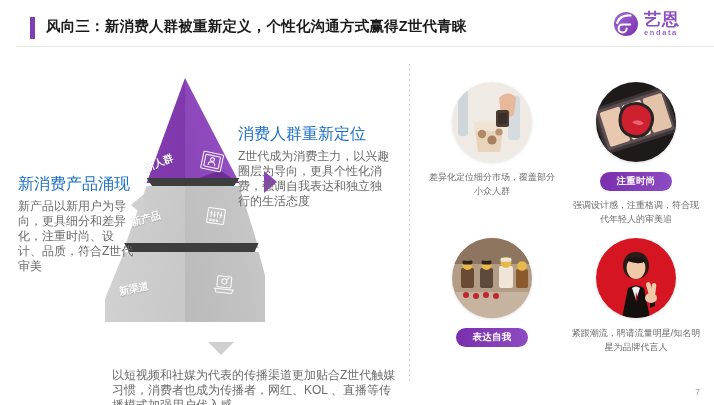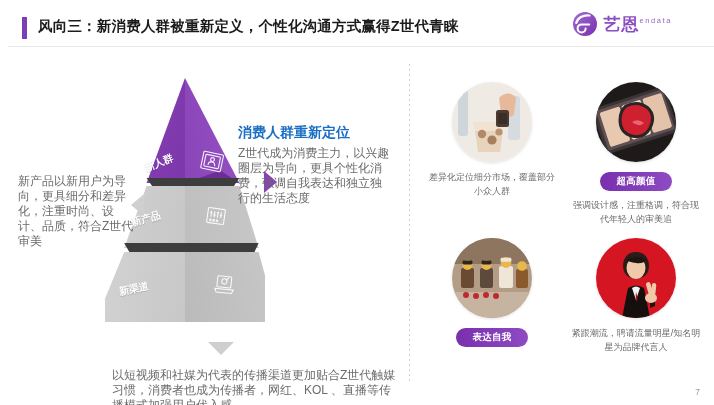--- a/index.html
+++ b/index.html
@@ -5,41 +5,41 @@
   * { margin:0; padding:0; box-sizing:border-box; }
   html, body { width:714px; height:405px; }
   body {
     font-family:"Liberation Sans","DejaVu Sans",sans-serif;
     background:#ffffff;
     overflow:hidden;
     position:relative;
   }
 
   
-  .header { position:absolute; left:8px; top:0; width:676px; height:46px; }
+  .header { position:absolute; left:16px; top:0; width:676px; height:46px; }
   .title-bar {
     position:absolute; left:14px; top:17px;
     width:5px; height:22px; background:#7d3fb5;
   }
   .page-title {
     position:absolute; left:30px; top:17px;
     font-size:14.5px; font-weight:bold; color:#1b1b1b;
     letter-spacing:.2px; white-space:nowrap;
   }
   .header-rule {
     position:absolute; left:0; top:46px; width:714px; height:1px;
     background:#e8e8e8;
   }
 
   
   .logo { position:absolute; right:12px; top:8px; height:32px; display:flex; align-items:center; gap:5px; }
   .logo-mark { width:26px; height:26px; position:relative; }
-  .logo-text-wrap { display:flex; flex-direction:row; align-items:flex-start; line-height:1; }
+  .logo-text-wrap { display:flex; flex-direction:column; align-items:flex-start; line-height:1; }
   .logo-cn { font-size:17px; font-weight:bold; color:#8b4fc0; letter-spacing:1px; }
-  .logo-en { font-size:7.5px; color:#9a63c8; letter-spacing:1.6px; margin-top:1px; }
+  .logo-en { font-size:7.5px; color:#9a63c8; letter-spacing:1.6px; margin-top:1px;font-weight:bold; }
 
   
   .pyramid-zone { position:absolute; left:0; top:46px; width:410px; height:359px; }
 
   .pyr { position:absolute; left:105px; top:32px; width:160px; height:248px; }
 
   
   .tier { position:absolute; left:0; width:160px; }
 
   
@@ -123,21 +123,21 @@
   }
   .arrow-right {
     left:264px; top:125px;
     border-top:11px solid transparent; border-bottom:11px solid transparent;
     border-left:13px solid #8b3fb8;
   }
 
   
   .callout { position:absolute; }
   .callout h3 {
-    font-size:14px; font-weight:bold; color:#1a6fc4; margin-bottom:4px;
+    font-size:16px; font-weight:normal; color:#1a6fc4; margin-bottom:4px;
     white-space:nowrap;
   }
   .callout p { font-size:12px; line-height:15px; color:#6b6b6b; }
 
   .co-left  { left:18px;  top:128px; width:118px; }
   .co-right { left:238px; top:78px;  width:152px; }
   .co-bot   { left:112px; top:322px; width:285px; }
   .co-bot h3 { margin-bottom:4px; }
 
   
@@ -265,20 +265,21 @@
         </g>
       </svg>
     </div>
   </div>
 
   <div class="arrow arrow-down"></div>
   <div class="arrow arrow-left"></div>
   <div class="arrow arrow-right"></div>
 
   <div class="callout co-left">
+    <h3>新消费产品涌现</h3>
     <p>新产品以新用户为导向，更具细分和差异化，注重时尚、设计、品质，符合Z世代审美</p>
   </div>
 
   <div class="callout co-right">
     <h3>消费人群重新定位</h3>
     <p>Z世代成为消费主力，以兴趣圈层为导向，更具个性化消费，强调自我表达和独立独行的生活态度</p>
   </div>
 
   <div class="callout co-bot">
     <p>以短视频和社媒为代表的传播渠道更加贴合Z世代触媒习惯，消费者也成为传播者，网红、KOL 、直播等传播模式加强用户代入感</p>
@@ -317,21 +318,21 @@
           <rect x="5" y="17" width="70" height="42" rx="2" fill="#5e4f52"></rect>
           <rect x="8" y="20" width="21" height="36" rx="2" fill="#e8c9b0"></rect>
           <rect x="31" y="20" width="20" height="36" rx="2" fill="#f0dcc9"></rect>
           <rect x="53" y="20" width="20" height="36" rx="2" fill="#e3c3aa"></rect>
         </g>
         <path d="M30 24 q12-6 22 2 q8 8 2 20 q-6 11 -18 8 q-12-3 -12-16 q0-9 6-14 Z" fill="#cf2030"></path>
         <path d="M30 24 q12-6 22 2 q8 8 2 20 q-6 11 -18 8 q-12-3 -12-16 q0-9 6-14 Z" fill="none" stroke="#2a2425" stroke-width="3"></path>
         <path d="M36 40 q6-4 12 1 q-5 5 -12-1 Z" fill="#f07080" opacity=".85"></path>
       </svg>
     </div>
-    <span class="pill">超高颜值</span>
+    <span class="pill">注重时尚</span>
     <div class="card-desc">强调设计感，注重格调，符合现代年轻人的审美追</div>
   </div>
 
   <div class="card card-c3">
     <div class="photo">
       <svg width="80" height="80" viewBox="0 0 80 80">
         <rect width="80" height="80" fill="#b49d87"></rect>
         <rect y="0" width="80" height="26" fill="#8d7560"></rect>
         <rect y="54" width="80" height="26" fill="#c6b3a0"></rect>
         <g>

